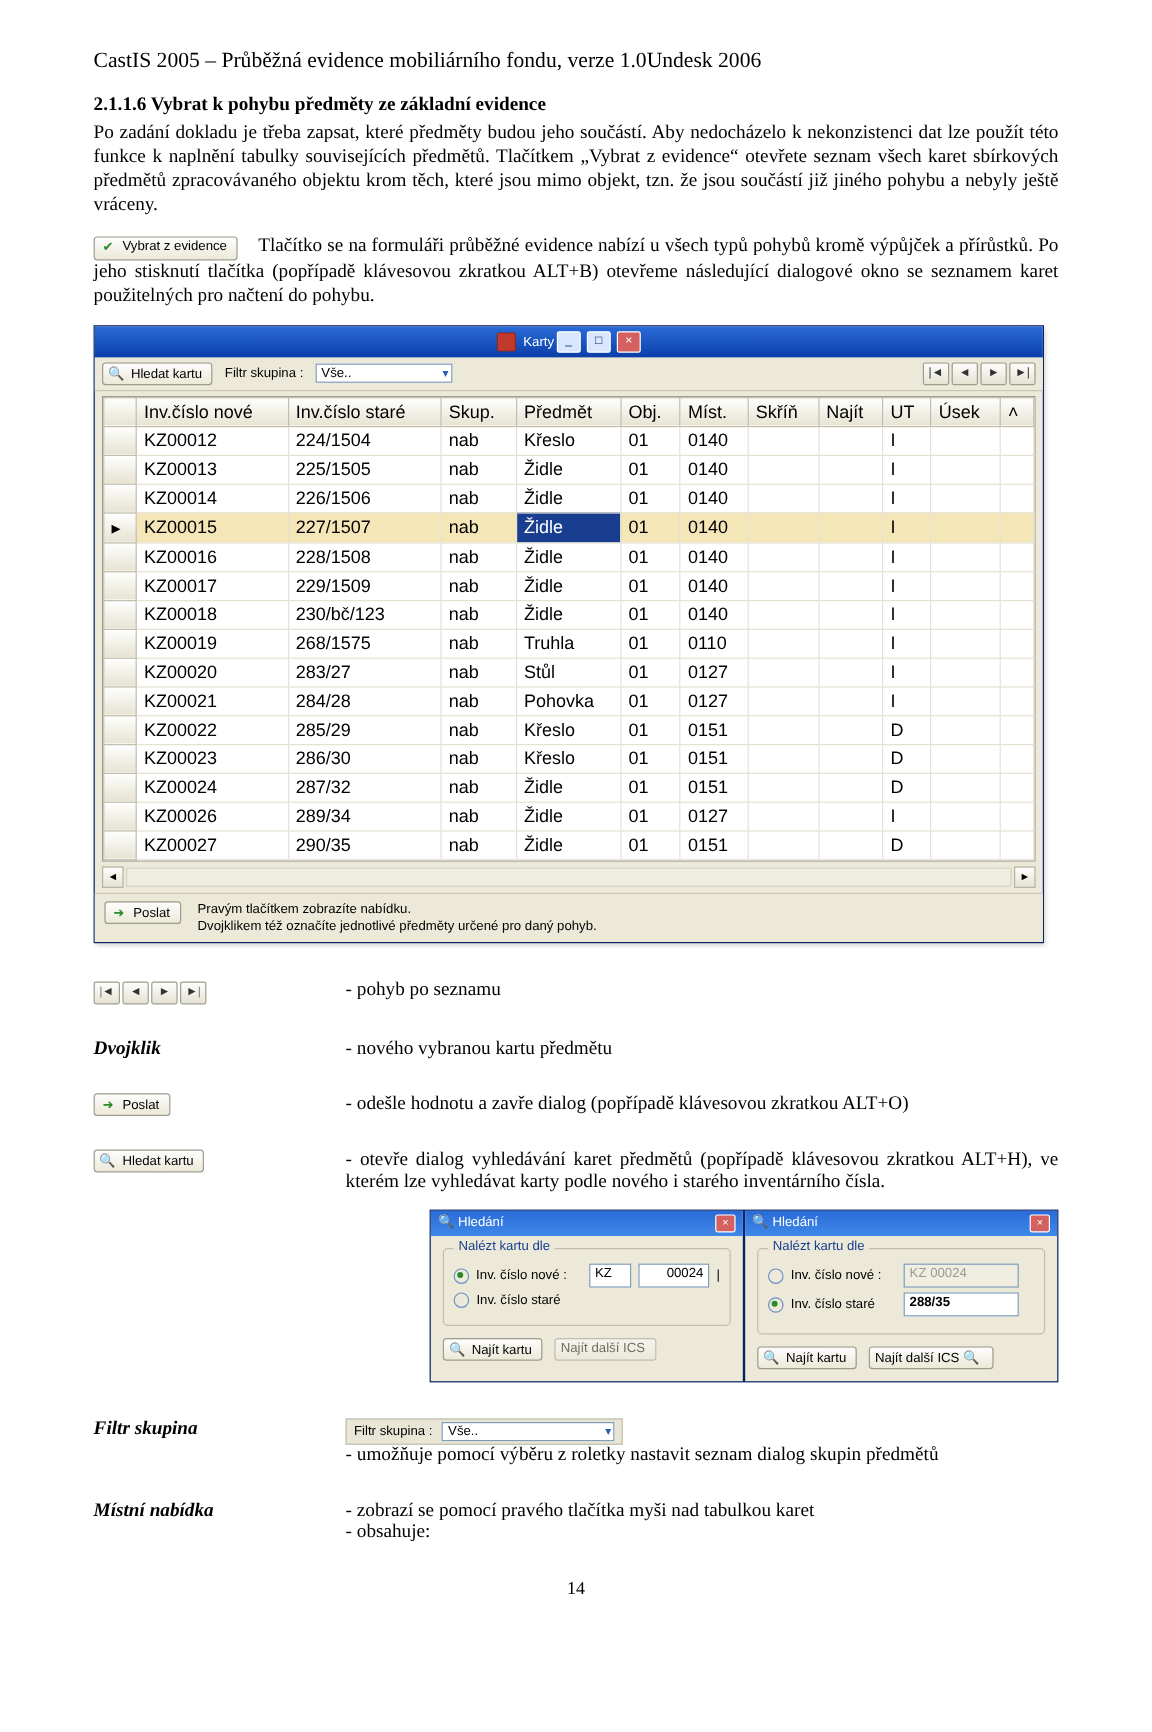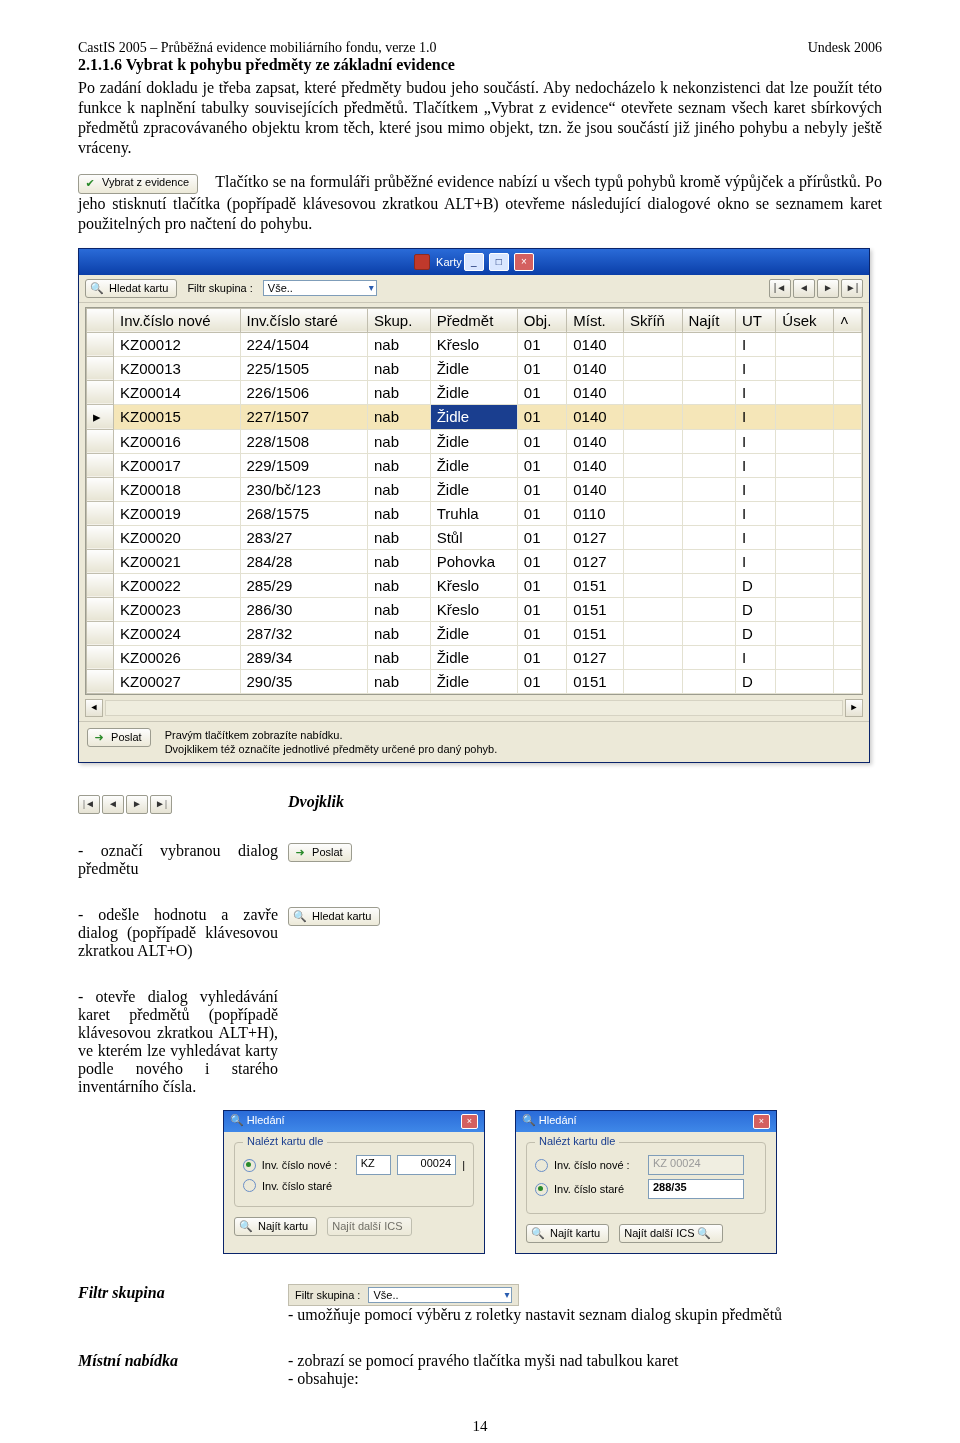--- a/index.html
+++ b/index.html
@@ -8,22 +8,23 @@
     font-family: "Times New Roman", serif;
     background: #fff;
     color: #000;
     width: 960px;
   }
   .page {
     padding: 40px 78px 30px 78px;
   }
   .header-row {
     display: flex;
-    justify-content: space-between;
-    font-size: 14px;
+    justify-content: flex-start;
+    font-size: 18px;
+    margin-bottom: 18px;
   }
   h3.section {
     font-size: 16px;
     font-weight: bold;
     margin: 0 0 2px 0;
   }
   p.body {
     font-size: 16px;
     margin: 4px 0 14px 0;
     text-align: justify;
@@ -112,21 +113,21 @@
     border-top:1px solid #c9c6b7;
   }
   .footer-txt{font-size:11px;line-height:1.3;}
   
   .legend{display:grid;grid-template-columns:200px 1fr;row-gap:28px;column-gap:10px;margin-top:30px;font-size:16px;align-items:start;}
   .legend .lc{font-style:italic;font-weight:bold;}
   .legend .rc{text-align:justify;}
   
   .navset2{display:inline-flex;gap:2px;}
   
-  .dlgs{display:flex;gap:30px;margin-top:14px;justify-content:center;padding-left:40px;}
+  .dlgs{display:flex;margin-top:14px;justify-content:flex-end;padding-left:40px;}
   .dlg{
     width:260px;background:#ece9d8;border:1px solid #0a246a;font-family:Tahoma,sans-serif;font-size:11px;
   }
   .dlg .title{background:linear-gradient(#2a6bd8,#3f88e8);color:#fff;padding:3px 6px;display:flex;justify-content:space-between;}
   .dlg .title .x{background:#d46060;color:#fff;border:1px solid #fff;width:15px;height:13px;text-align:center;border-radius:2px;font-size:9px;line-height:12px;}
   .dlg .body{padding:10px;}
   .group{border:1px solid #c1beae;border-radius:4px;padding:8px 8px 10px 8px;position:relative;margin-bottom:10px;}
   .group .glabel{position:absolute;top:-8px;left:8px;background:#ece9d8;padding:0 4px;color:#1a3e8f;}
   .radio-row{display:flex;align-items:center;gap:6px;margin:4px 0;}
   .radio-row .r{width:11px;height:11px;border:1px solid #6a8fc7;border-radius:50%;display:inline-block;position:relative;}
@@ -437,23 +438,24 @@
 
   <div class="legend">
     <div>
       <span class="navset2">
         <span class="navbtn">|◄</span>
         <span class="navbtn">◄</span>
         <span class="navbtn">►</span>
         <span class="navbtn">►|</span>
       </span>
     </div>
+    <div class="rc">- pohyb po seznamu</div>
 
     <div class="lc">Dvojklik</div>
-    <div class="rc">- označí vybranou dialog předmětu</div>
+    <div class="rc">- nového vybranou kartu předmětu</div>
 
     <div>
       <span class="btn-win">
         <span class="ico ico-green">➜</span>
         <span>Poslat</span>
       </span>
     </div>
     <div class="rc">- odešle hodnotu a zavře dialog (popřípadě klávesovou zkratkou ALT+O)</div>
 
     <div>

